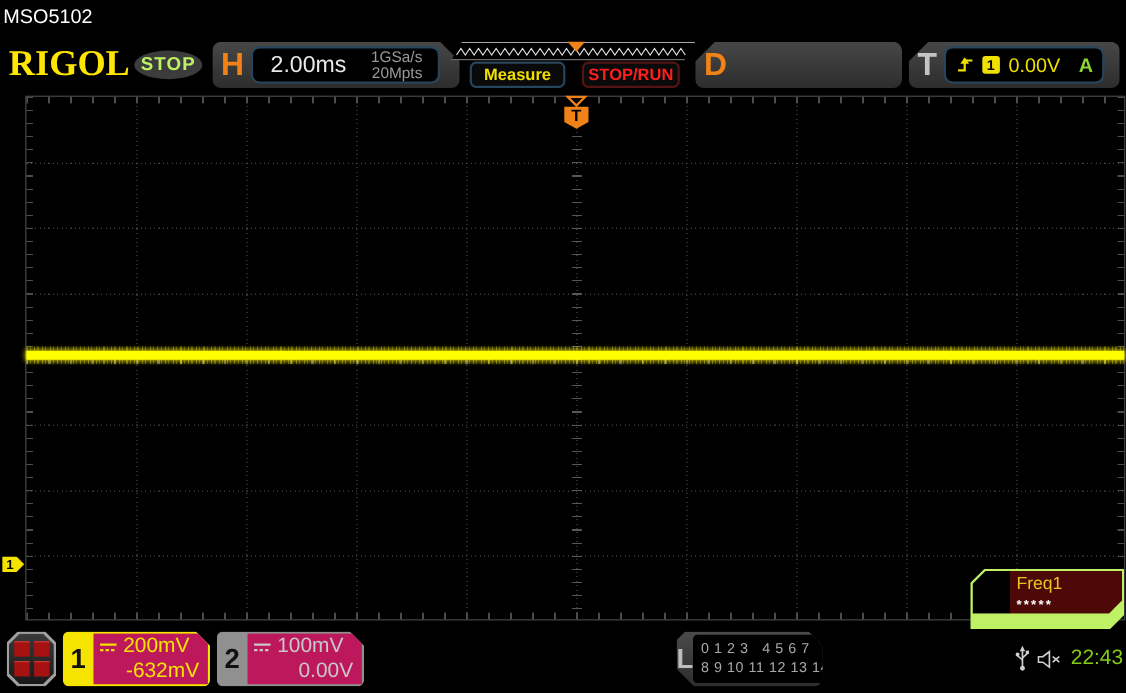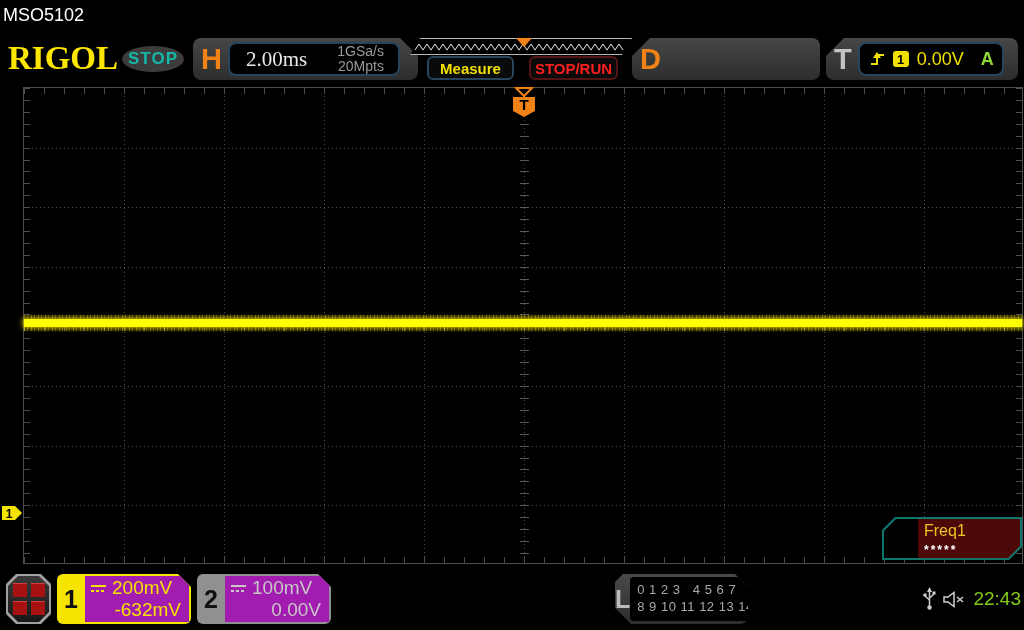--- a/index.html
+++ b/index.html
@@ -11,33 +11,33 @@
   #topbar { left:0; top:0; width:1024px; height:30px; color:#fff; font-size:18px; }
   #topbar span { position:absolute; top:5px; white-space:pre; }
   #model { left:3px; }
   #datetime { left:88px; }
 
   
   #brand { left:8px; top:40px; font-family:"Liberation Serif", serif; font-weight:bold;
     font-size:33px; color:#ffe600; letter-spacing:0px; }
   #stop-pill { left:122px; top:46px; width:62px; height:26px; background:#3c3c3c;
     border-radius:50%; display:flex; align-items:center; justify-content:center; }
-  #stop-pill span { color:#14b8a6; font-weight:bold; font-size:17px; letter-spacing:1px; }
+  #stop-pill span { color:#bef264; font-weight:bold; font-size:17px; letter-spacing:1px; }
 
   .hwidget { background:linear-gradient(#474747,#2d2d2d); display:flex; align-items:center; }
   .wlabel { font-size:29px; font-weight:bold; padding:0 6px 0 8px; }
   .innerbox { background:#000; border:2px solid #27455c; border-radius:8px; height:34px;
     display:flex; align-items:center; }
 
   #hwidget { left:193px; top:38px; width:225px; height:42px;
     clip-path:polygon(0 0, calc(100% - 18px) 0, 100% 18px, 100% 100%, 0 100%);
     border-radius:8px; }
   #hwidget .wlabel { color:#f08218; }
   #hbox { width:172px; justify-content:space-between; }
-  #timebase { color:#e8e8e8; font-size:21px; padding-left:16px;font-family:Liberation Serif, serif; }
+  #timebase { color:#e8e8e8; font-size:21px; padding-left:16px; }
   #acq { text-align:right; color:#9a9a9a; font-size:14px; line-height:1.05; padding-right:14px; }
 
   #dwidget { left:632px; top:38px; width:188px; height:42px;
     clip-path:polygon(18px 0, 100% 0, 100% 100%, 0 100%, 0 18px); border-radius:8px; }
   #dwidget .wlabel { color:#f08218; }
   #dbox { width:138px; }
   #delayval { color:#e8e8e8; font-size:20px; padding-left:14px; }
 
   #twidget { left:826px; top:38px; width:192px; height:42px;
     clip-path:polygon(18px 0, 100% 0, 100% 100%, 0 100%, 0 18px); border-radius:8px; }
@@ -83,21 +83,21 @@
   #trace-fuzz { left:0; top:227px; width:100%; height:16px;
     background:repeating-linear-gradient(90deg, rgba(255,255,0,.38) 0 1px,
       rgba(255,255,0,.08) 1px 3px, rgba(255,255,0,.3) 3px 4px, rgba(255,255,0,.05) 4px 7px); }
   #trace-core { left:0; top:231px; width:100%; height:8px; background:#ffff00;
     box-shadow:0 0 5px 1px rgba(255,240,0,.85); }
 
   #trig-marker { left:488px; top:-2px; }
   #ch1-marker { left:2px; top:506px; }
 
   
-  #freqpanel { left:882px; top:517px; width:140px; height:43px; background:#0f766e;
+  #freqpanel { left:882px; top:517px; width:140px; height:55px; background:#bef264;
     clip-path:polygon(13px 0,100% 0,100% calc(100% - 13px),calc(100% - 13px) 100%,0 100%,0 13px); }
   #freqpanel-in { position:absolute; left:2px; top:2px; width:136px; height:39px;
     background:linear-gradient(90deg,#000 0 34px,#4d0808 34px);
     clip-path:polygon(12px 0,100% 0,100% calc(100% - 12px),calc(100% - 12px) 100%,0 100%,0 12px); }
   #freq-title { position:absolute; left:40px; top:3px; color:#e8c520; font-size:16px; }
   #freq-value { position:absolute; left:40px; top:24px; color:#fff; font-size:12px;
     font-weight:bold; letter-spacing:2px; }
 
   
   .octo { clip-path:polygon(10px 0,calc(100% - 10px) 0,100% 10px,100% calc(100% - 10px),
@@ -107,21 +107,21 @@
     linear-gradient(#3a3a3a,#181818); display:grid; grid-template-columns:14px 14px;
     grid-template-rows:14px 14px; gap:4px; align-content:center; justify-content:center; }
   .redsq { background:#a61212; border-top:1px solid #d04040; }
 
   .chbox { height:50px; width:134px; display:flex; border-radius:6px;
     clip-path:polygon(0 0,calc(100% - 13px) 0,100% 13px,100% 100%,0 100%); }
   #ch1box { left:57px; top:574px; background:#f5e400; }
   #ch2box { left:197px; top:574px; background:#909090; }
   .chtab { width:28px; display:flex; align-items:center; justify-content:center;
     font-size:25px; font-weight:bold; color:#111; }
-  .chbody { flex:1; background:#a21caf; margin:2px 2px 2px 0; padding:2px 8px 2px 5px;
+  .chbody { flex:1; background:#be185d; margin:2px 2px 2px 0; padding:2px 8px 2px 5px;
     display:flex; flex-direction:column; justify-content:center; }
   .chrow1 { display:flex; align-items:center; gap:5px; font-size:19px; }
   .chrow2 { text-align:right; font-size:19px; }
   #ch1box .chbody { color:#f5e400; }
   #ch2box .chbody { color:#c8c8c8; }
 
   #lwidget { left:615px; top:574px; width:133px; height:50px;
     background:linear-gradient(#4a4a4a,#2d2d2d); border-radius:8px; display:flex;
     clip-path:polygon(8px 0,calc(100% - 13px) 0,100% 13px,100% 100%,16px 100%,0 calc(100% - 16px),0 8px); }
   #ltab { width:30px; display:flex; align-items:center; justify-content:center;

